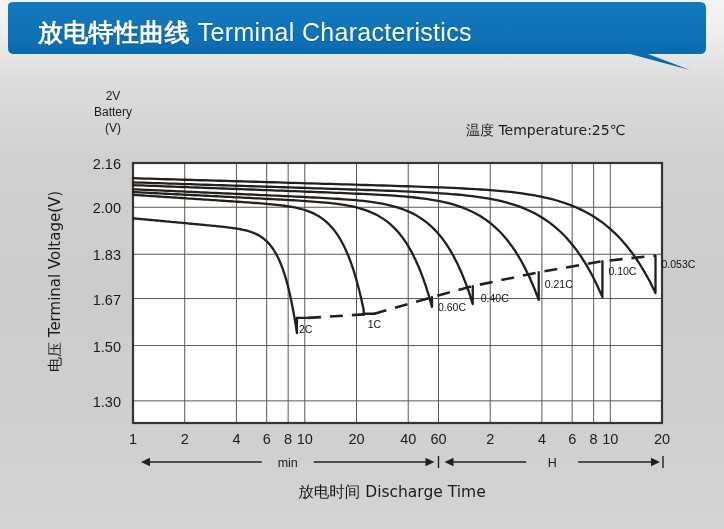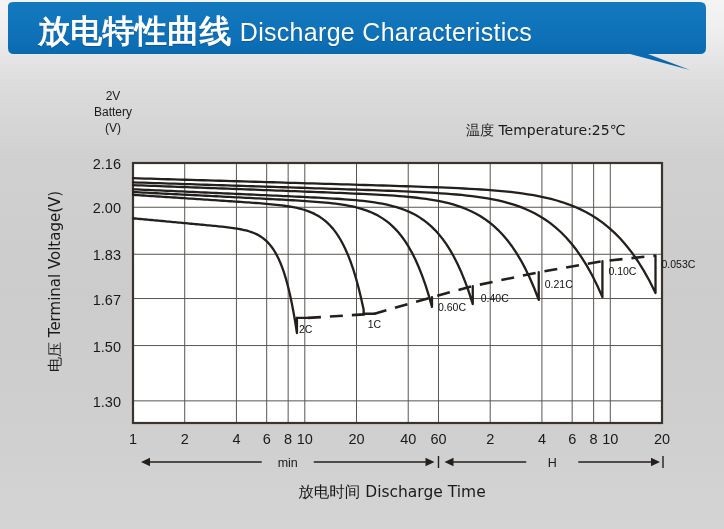--- a/index.html
+++ b/index.html
@@ -14,21 +14,21 @@
   
   #banner-wrap{position:absolute;left:0;top:0;width:724px;height:72px;}
   #banner-wrap svg{display:block;}
   #banner-title{
     position:absolute;left:38px;top:8px;width:640px;height:48px;
     display:flex;align-items:center;
     color:#ffffff;font-size:25px;letter-spacing:.3px;
     text-shadow:0 1px 1px rgba(0,0,0,.18);
     pointer-events:none;white-space:nowrap;
   }
-  #banner-title .cn{font-family:"DejaVu Sans",sans-serif;font-weight:700;font-size:32px;}
+  #banner-title .cn{font-family:"DejaVu Sans",sans-serif;font-weight:700;font-size:25px;}
   #banner-title .en{font-family:"Liberation Sans",sans-serif;font-weight:400;font-size:25px;margin-left:8px;}
 
   
   #chart-area{position:absolute;left:0;top:72px;width:620px;height:457px;}
   #chart-svg{position:absolute;left:0;top:0;}
 
   .axis-text{font-family:"Liberation Sans",sans-serif;fill:#1a1a1a;}
   .tick-lbl{font-size:14.5px;}
   .ylbl{font-size:15px;}
   .hdr-lbl{font-size:12px;}
@@ -47,21 +47,21 @@
         <stop offset="0%" stop-color="#1379bf"></stop>
         <stop offset="45%" stop-color="#0f72b9"></stop>
         <stop offset="100%" stop-color="#0764a9"></stop>
       </linearGradient>
     </defs>
     <path d="M 8 6 Q 8 2 14 2 L 700 2 Q 706 2 706 8 L 706 48 Q 706 54 700 54
              L 648 54 L 690 70 L 630 54 L 14 54 Q 8 54 8 48 Z" fill="url(#bgrad)"></path>
   </svg>
   <div id="banner-title">
     <span class="cn">放电特性曲线</span>
-    <span class="en">Discharge Characteristics</span>
+    <span class="en">Terminal Characteristics</span>
   </div>
 </div>
 
 <div id="chart-area">
   <svg id="chart-svg" width="724" height="457" viewBox="0 0 724 457">
 
     <g>
       <text class="axis-text hdr-lbl" x="113" y="28" text-anchor="middle">2V</text>
       <text class="axis-text hdr-lbl" x="113" y="44" text-anchor="middle">Battery</text>
       <text class="axis-text hdr-lbl" x="113" y="60" text-anchor="middle">(V)</text>

